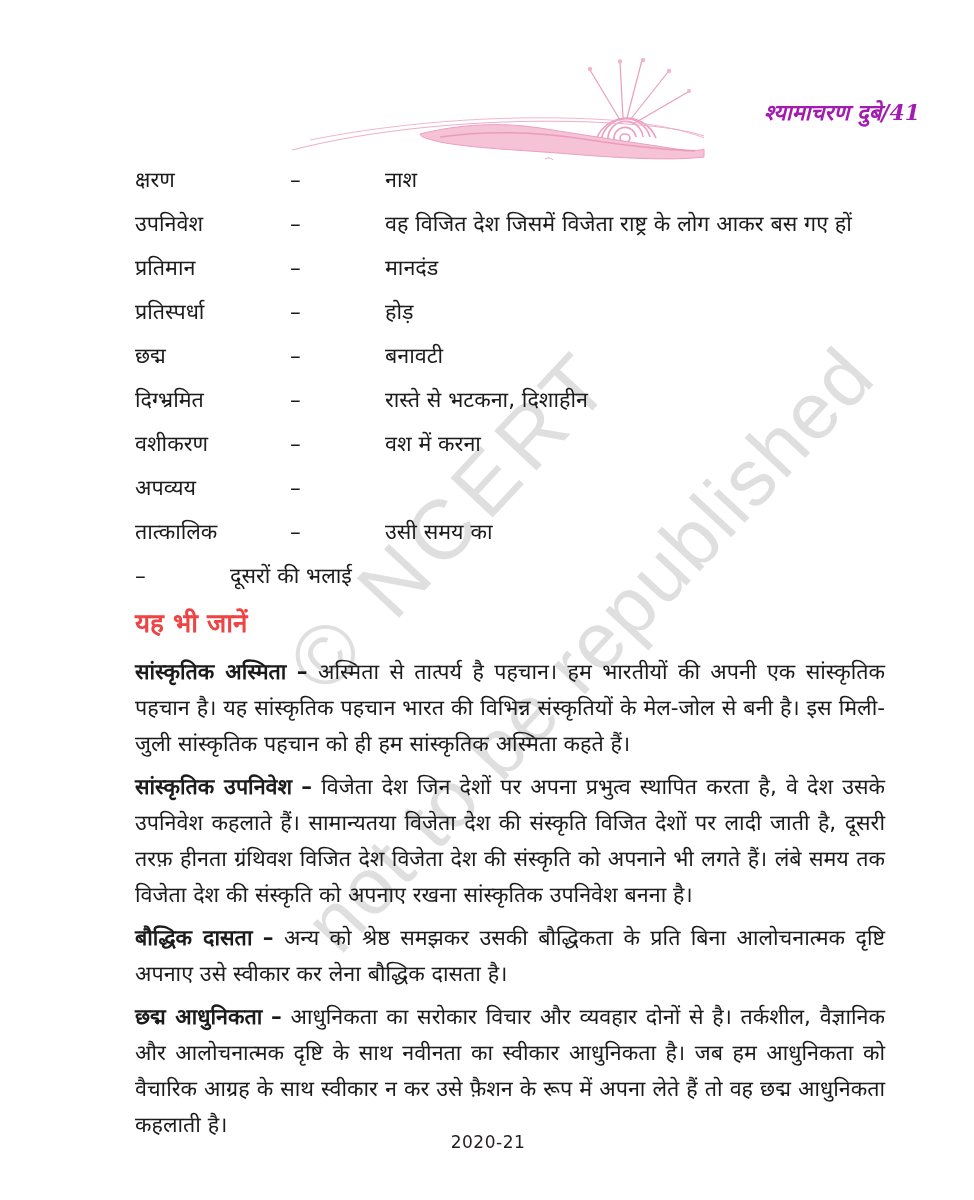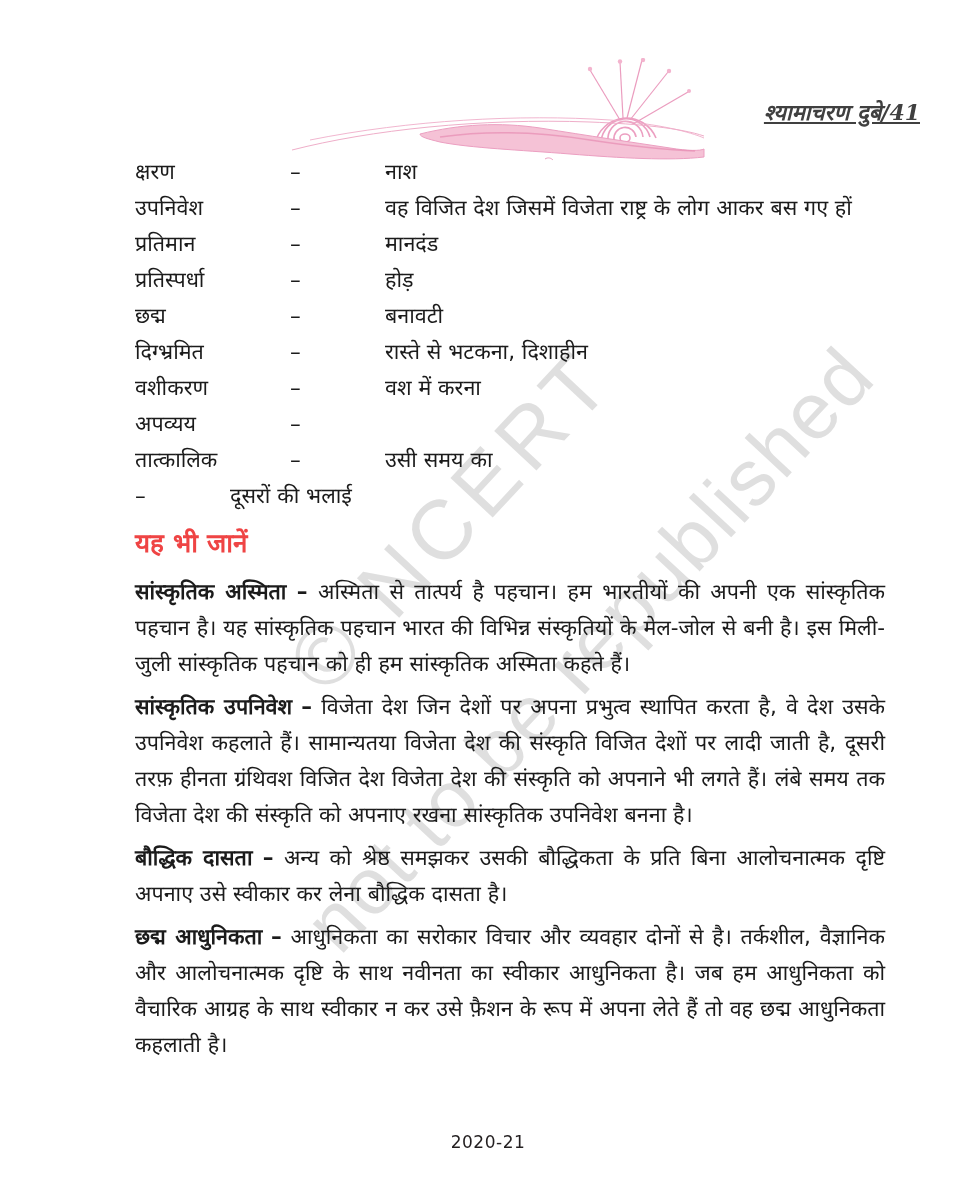--- a/index.html
+++ b/index.html
@@ -16,26 +16,26 @@
     color:rgba(110,110,110,0.22);
     user-select:none;
   }
   .watermark .wm-line1{font-size:84px;line-height:190px;letter-spacing:8px;white-space:nowrap;}
   .watermark .wm-line2{font-size:80px;line-height:190px;letter-spacing:2px;white-space:nowrap;}
   
   .header-art{position:absolute;left:290px;top:58px;z-index:1;}
   .header-author{
     position:absolute;right:54px;top:96px;z-index:2;
     font-family:"DejaVu Serif","Liberation Serif",serif;
-    font-style:italic;font-weight:bold;font-size:22px;color:#404040;white-space:nowrap;text-decoration:underline;
+    font-style:italic;font-weight:bold;font-size:22px;color:#a21caf;white-space:nowrap;
   }
   
   .content{position:absolute;left:135px;top:154px;width:750px;z-index:1;}
   .glossary{font-size:21.5px;line-height:36px;}
-  .glossary-row{display:flex;align-items:center;}
+  .glossary-row{display:flex;align-items:center;margin-top:8px;}
   .g-word{width:155px;flex:0 0 155px;}
   .g-dash{width:95px;flex:0 0 95px;}
   .g-meaning{flex:1;}
   .section-heading{
     margin:12px 0 14px 0;font-size:26px;line-height:34px;font-weight:bold;color:#ef4444;
   }
   .para{font-size:21.5px;line-height:36px;text-align:justify;margin:0 0 7px 0;}
   .para .term{font-weight:bold;}
   .para .term-dash{font-weight:bold;}
   

